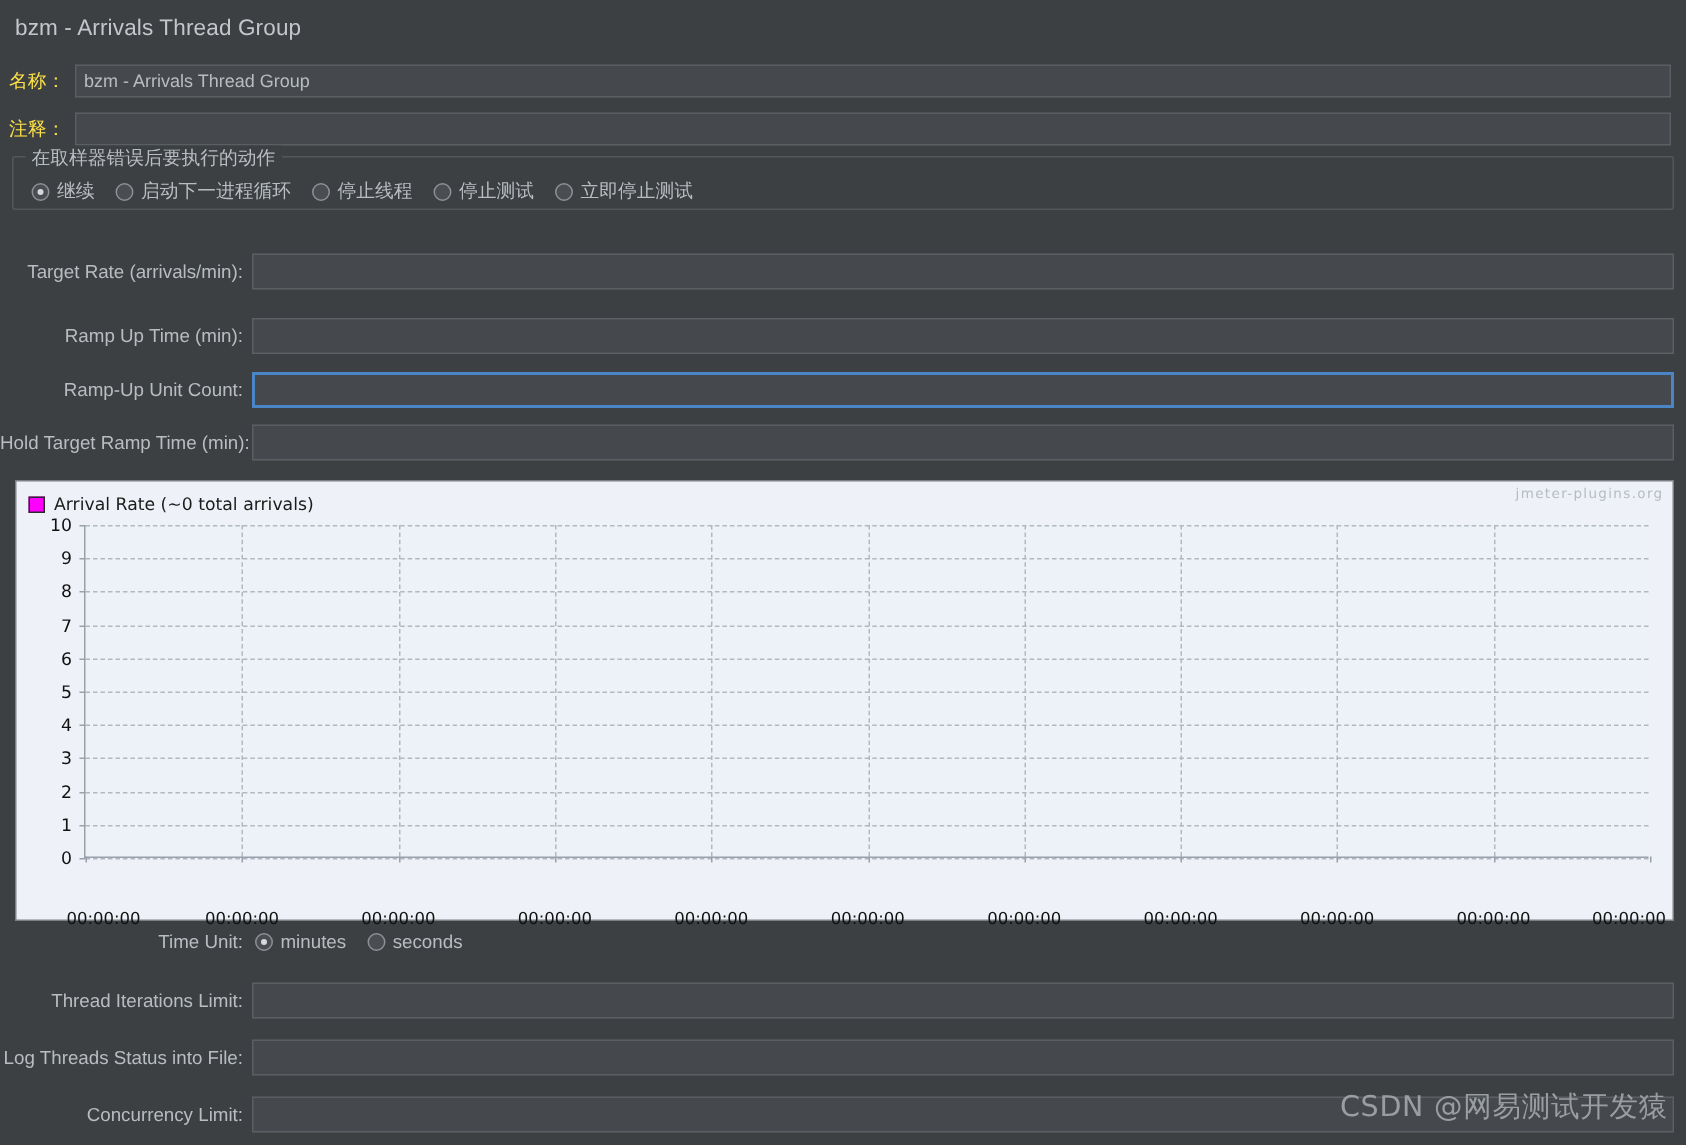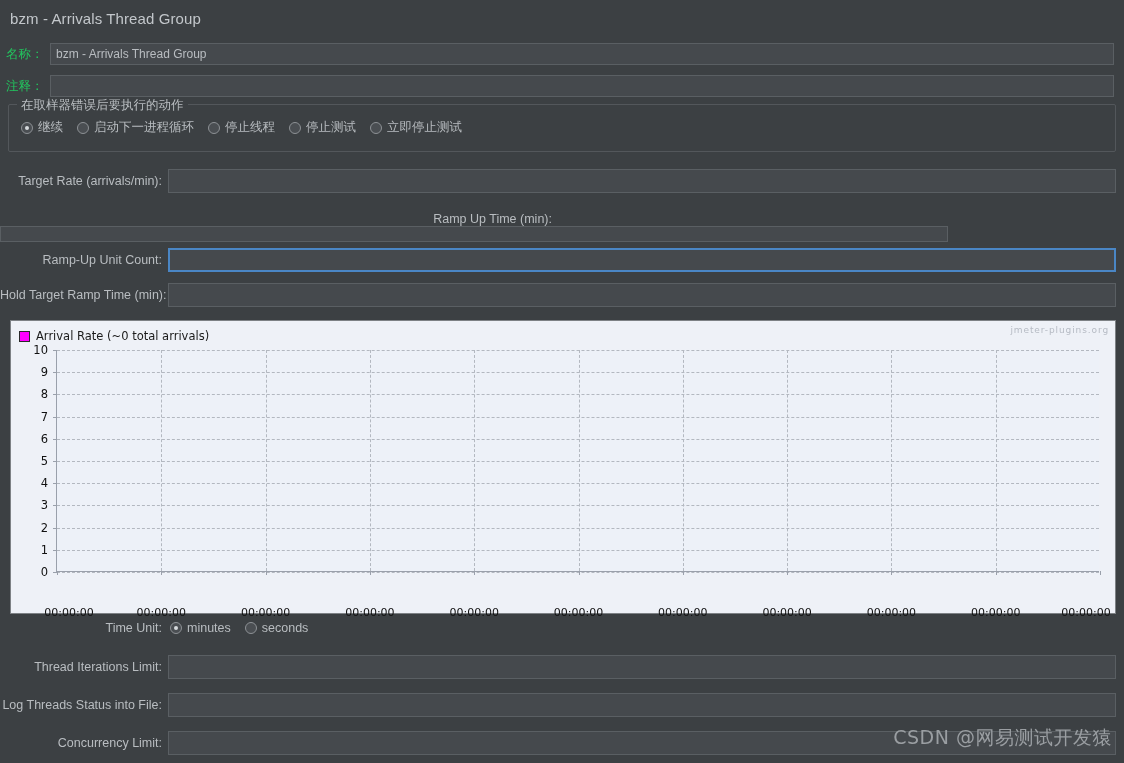--- a/index.html
+++ b/index.html
@@ -31,39 +31,39 @@
     left: 0;
     display: flex;
     align-items: center;
     height: 22px;
   }
   .toprow .lbl {
     width: 50px;
     text-align: left;
     padding-left: 6px;
     font-size: 12.5px;
-    color: #22c55e;
+    color: #fde047;
   }
   .tfield {
     background: #45494d;
     border: 1px solid #5a5f63;
     height: 22px;
     line-height: 20px;
     padding: 0 5px;
     color: #b9bdc1;
     font-size: 12px;
     font-family: "Liberation Sans", sans-serif;
     outline: none;
   }
 
   
   .groupbox {
     position: absolute;
     left: 8px; top: 104px;
-    width: 1108px; height: 48px;
+    width: 1108px; height: 36px;
     border: 1px solid #53575b;
     border-radius: 2px;
   }
   .groupbox-title {
     position: absolute;
     left: 8px; top: -8px;
     background: #3c4043;
     padding: 0 4px;
     font-size: 12.5px;
     color: #b9bdc1;
@@ -312,21 +312,21 @@
       <span class="radio-label">立即停止测试</span>
     </div>
   </div>
 </div>
 
 <div class="frow" style="top:169px;">
   <div class="flabel">Target Rate (arrivals/min):</div>
   <input class="finput" style="width: 948px;" value="">
 </div>
 
-<div class="frow" style="top:212px;flex-direction:column;">
+<div class="frow" style="top:212px;">
   <div class="flabel">Ramp Up Time (min):</div>
   <input class="finput" style="width: 948px;" value="">
 </div>
 
 <div class="frow" style="top:248px;">
   <div class="flabel">Ramp-Up Unit Count:</div>
   <input class="finput focused" autofocus="" style="width: 948px;" value="">
 </div>
 
 <div class="frow" style="top:283px;">

